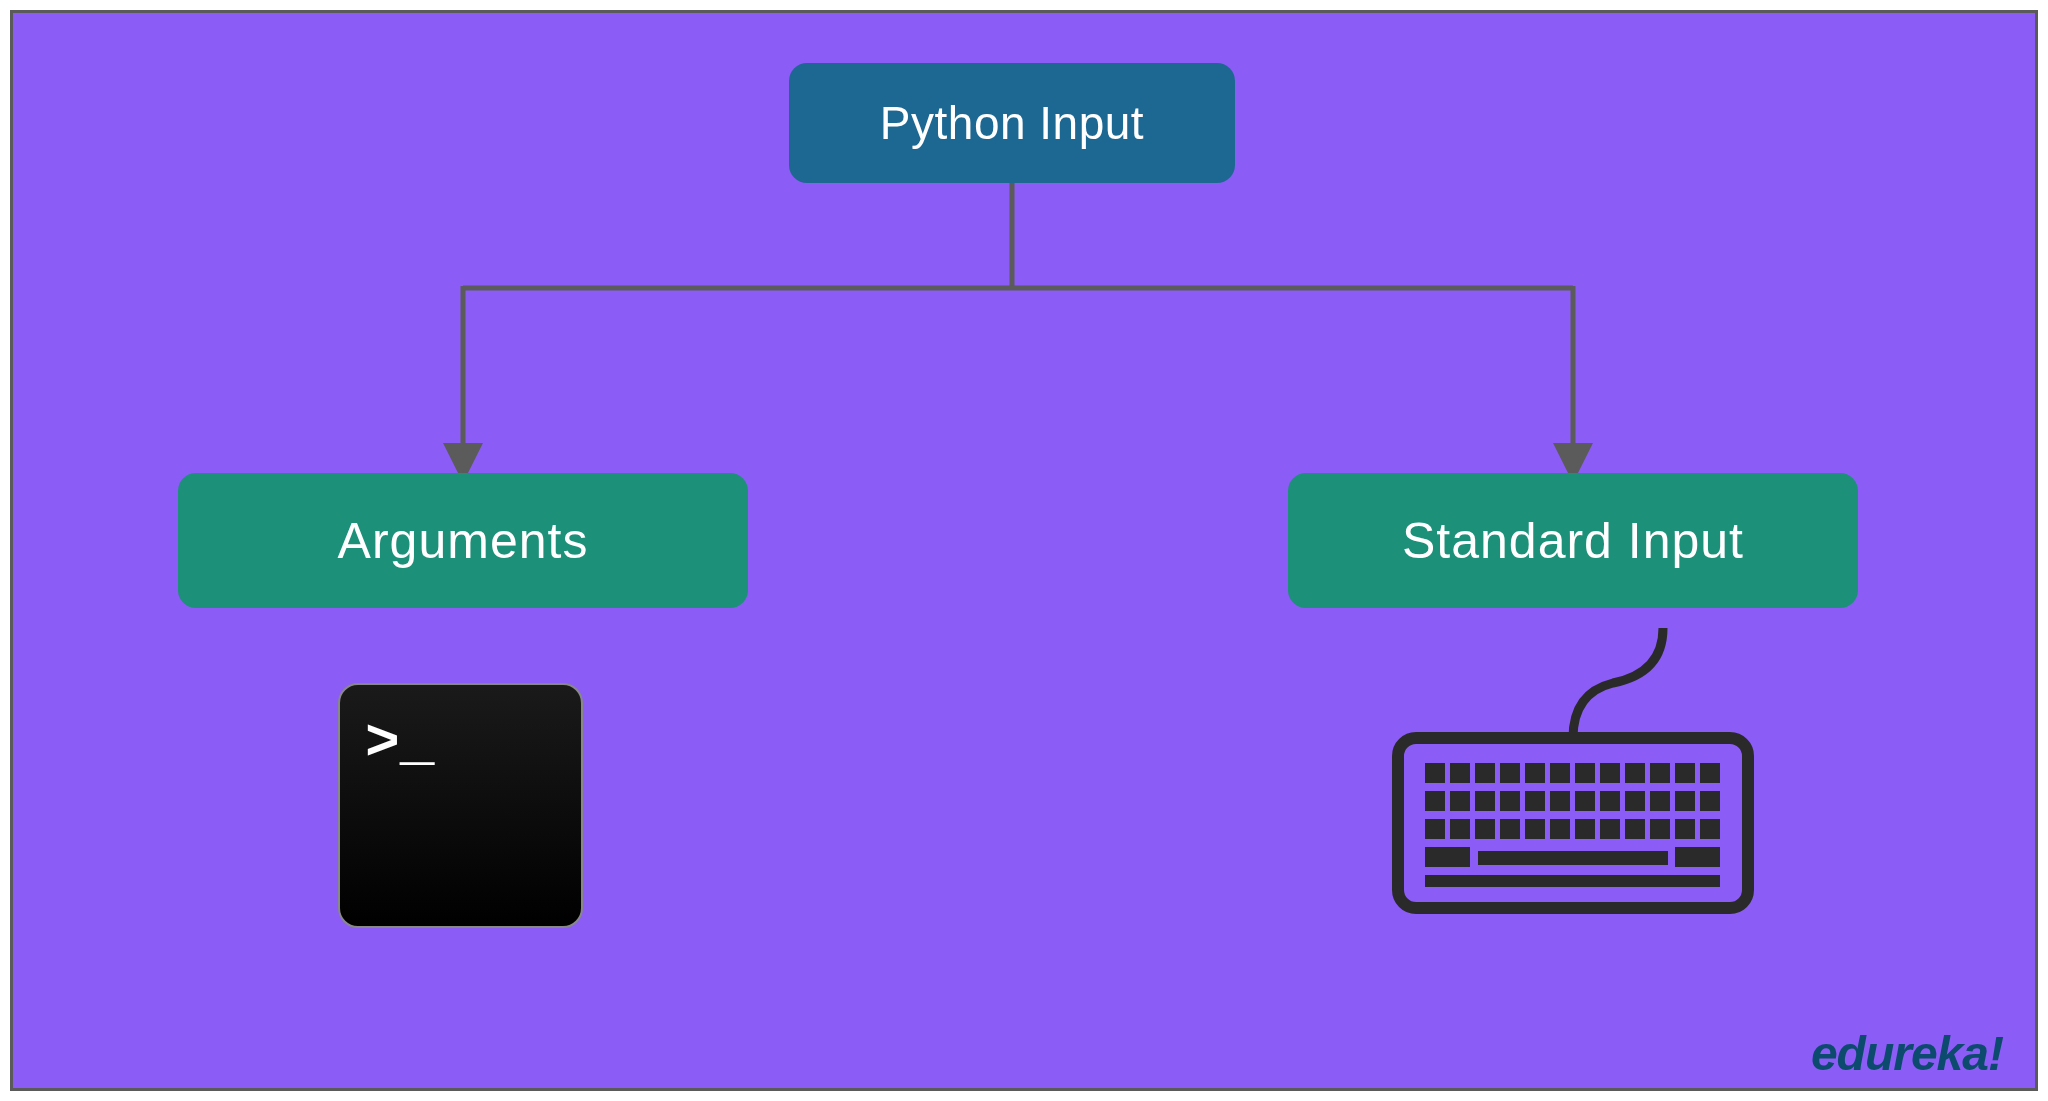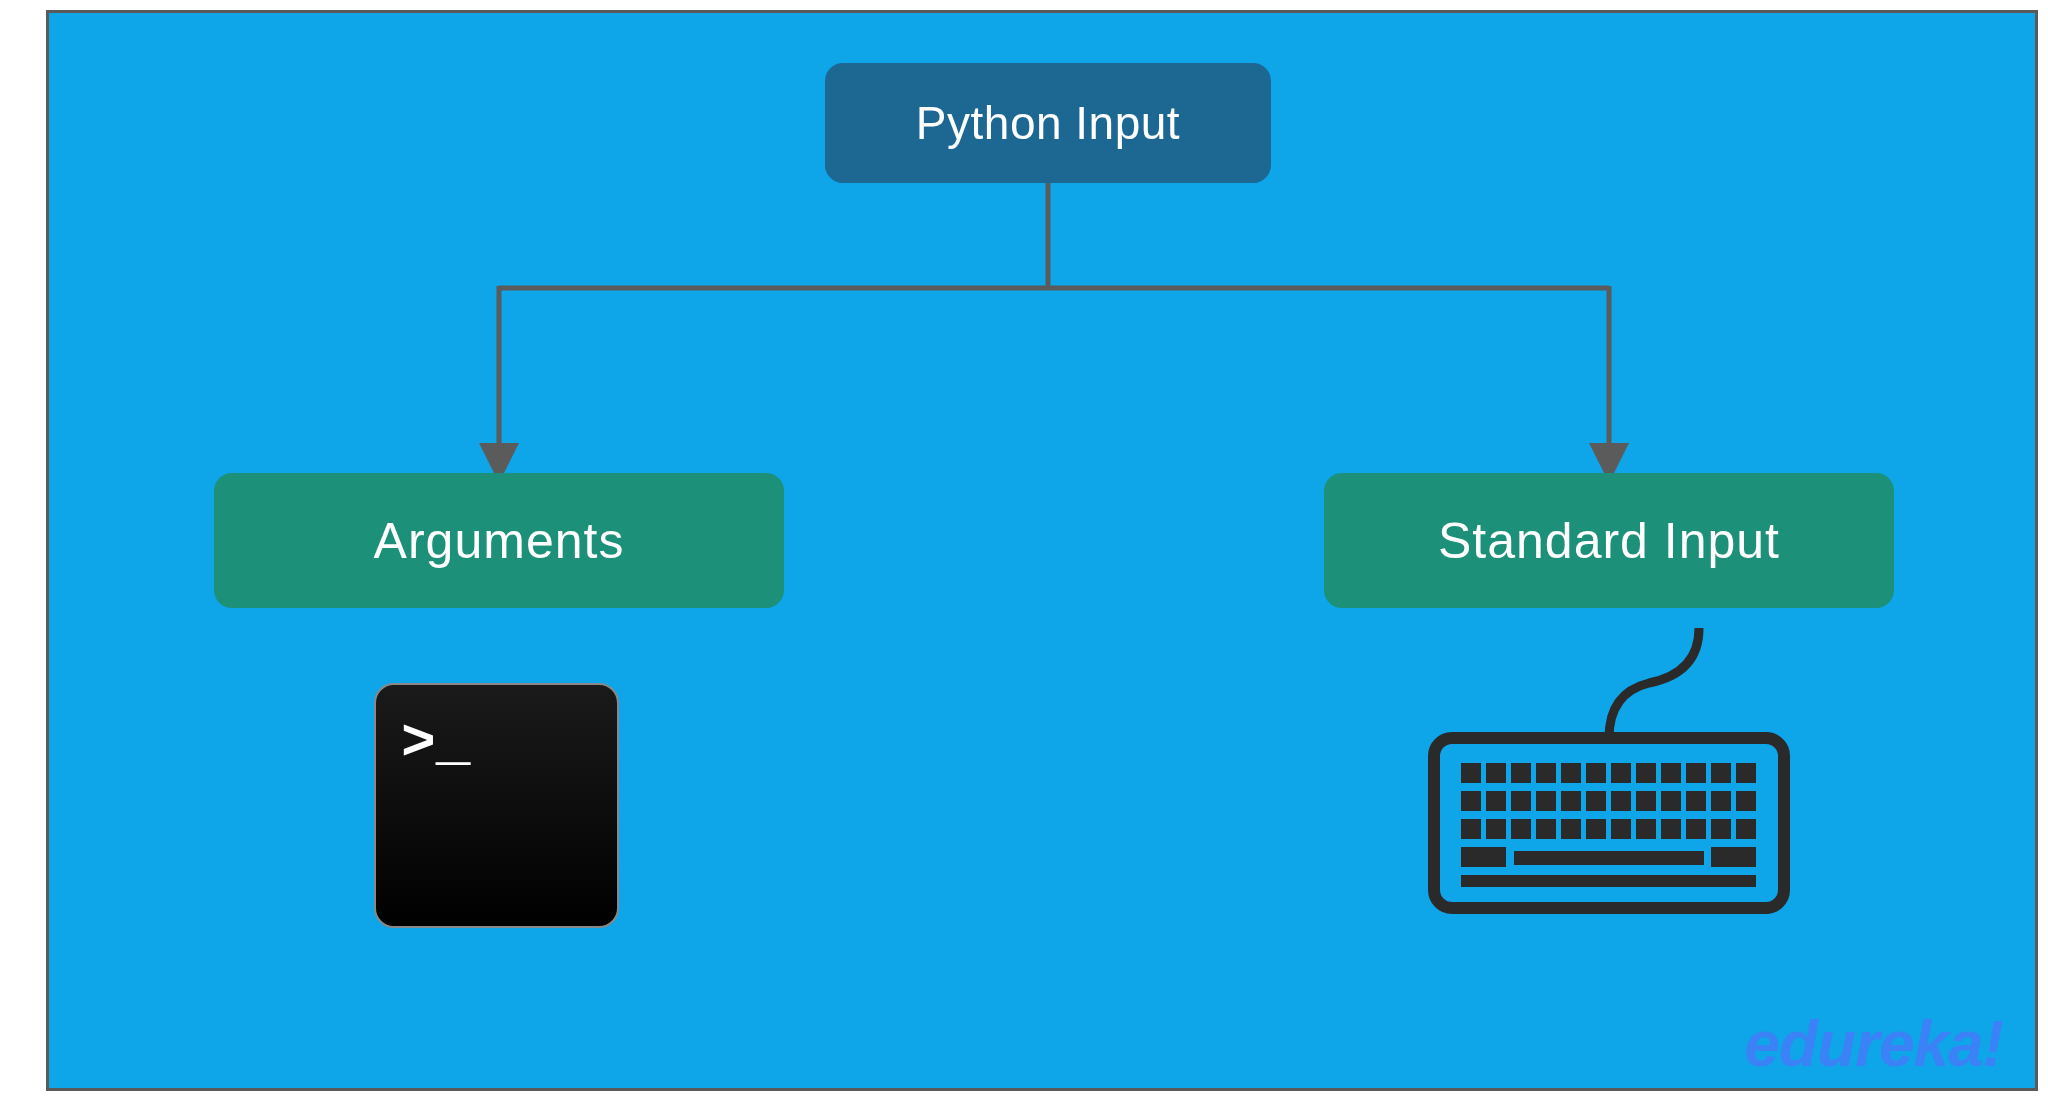--- a/index.html
+++ b/index.html
@@ -9,23 +9,22 @@
       background: #ffffff;
       font-family: -apple-system, BlinkMacSystemFont, "Segoe UI", Arial, sans-serif;
       position: relative;
     }
     .frame {
       position: absolute;
       top: 10px;
       left: 10px;
       right: 10px;
       bottom: 10px;
-      background: #0ea5e9;
+      background: #8b5cf6;
       border: 3px solid #5a5a5a;
-      margin-left: 36px;
     }
     .root-node {
       position: absolute;
       top: 50px;
       left: 776px;
       width: 446px;
       height: 120px;
       background: #1d6893;
       border-radius: 18px;
       display: flex;
@@ -86,23 +85,23 @@
       position: absolute;
       top: 600px;
       left: 1370px;
       width: 380px;
       height: 320px;
     }
     .brand {
       position: absolute;
       bottom: 20px;
       right: 45px;
-      font-size: 64px;
+      font-size: 48px;
       font-weight: 700;
-      color: #3b82f6;
+      color: #0c4a6e;
       letter-spacing: -1px;
       font-style: italic;
       text-align: right;
     }
   </style>
 </head>
 <body>
 
 <div class="frame">
 

